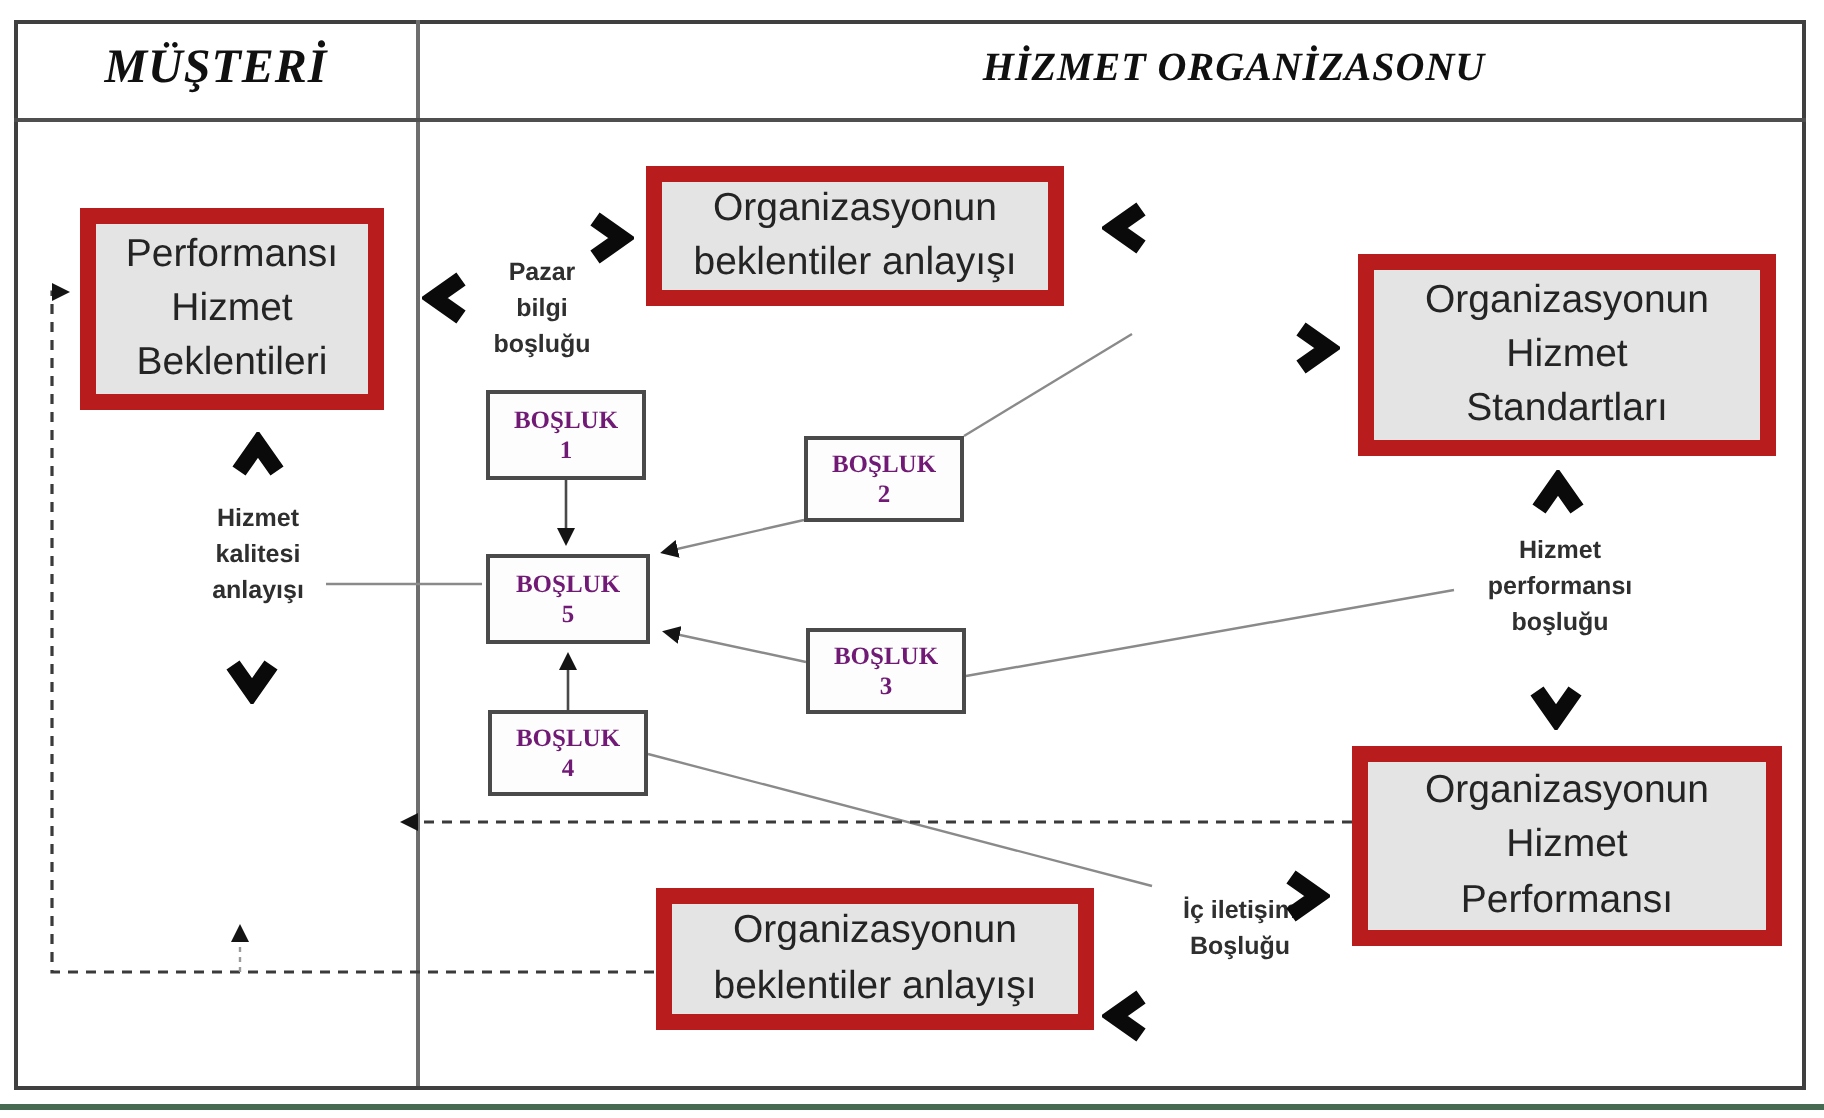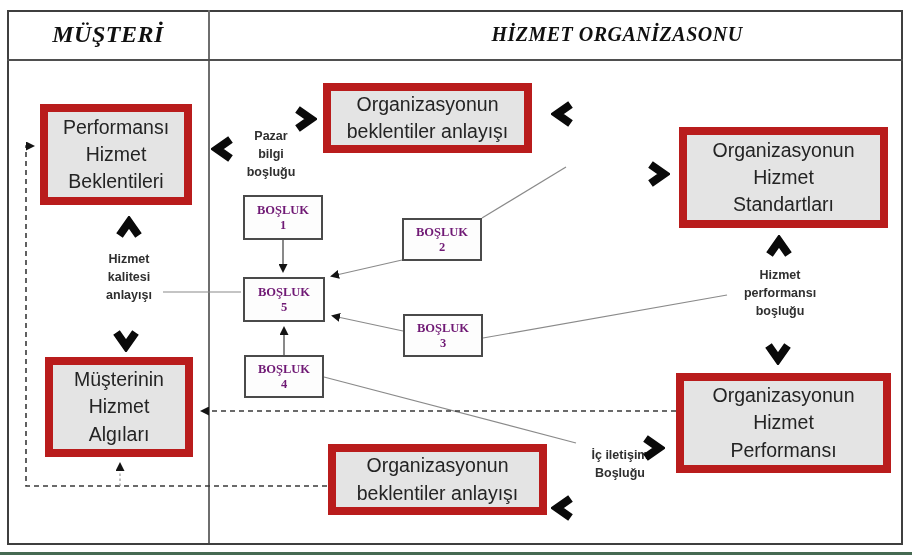--- a/index.html
+++ b/index.html
@@ -83,23 +83,20 @@
   </div>
 
   <div class="box" style="left:323px;top:83px;width:209px;height:70px;">
     <span class="inner" style="max-width:198px;">Organizasyonun beklentiler anlayışı</span>
   </div>
 
   <div class="box" style="left:679px;top:127px;width:209px;height:101px;">
     <span class="inner" style="max-width:150px;">Organizasyonun Hizmet Standartları</span>
   </div>
 
-  <div class="box" style="left:45px;top:357px;width:148px;height:100px;">
-    <span class="inner" style="max-width:120px;">Müşterinin Hizmet Algıları</span>
-  </div>
 
   <div class="box" style="left:676px;top:373px;width:215px;height:100px;">
     <span class="inner" style="max-width:165px;">Organizasyonun Hizmet Performansı</span>
   </div>
 
   <div class="box" style="left:328px;top:444px;width:219px;height:71px;">
     <span class="inner" style="max-width:200px;">Organizasyonun beklentiler anlayışı</span>
   </div>
 
   <div class="gapbox" style="left:243px;top:195px;width:80px;height:45px;">

